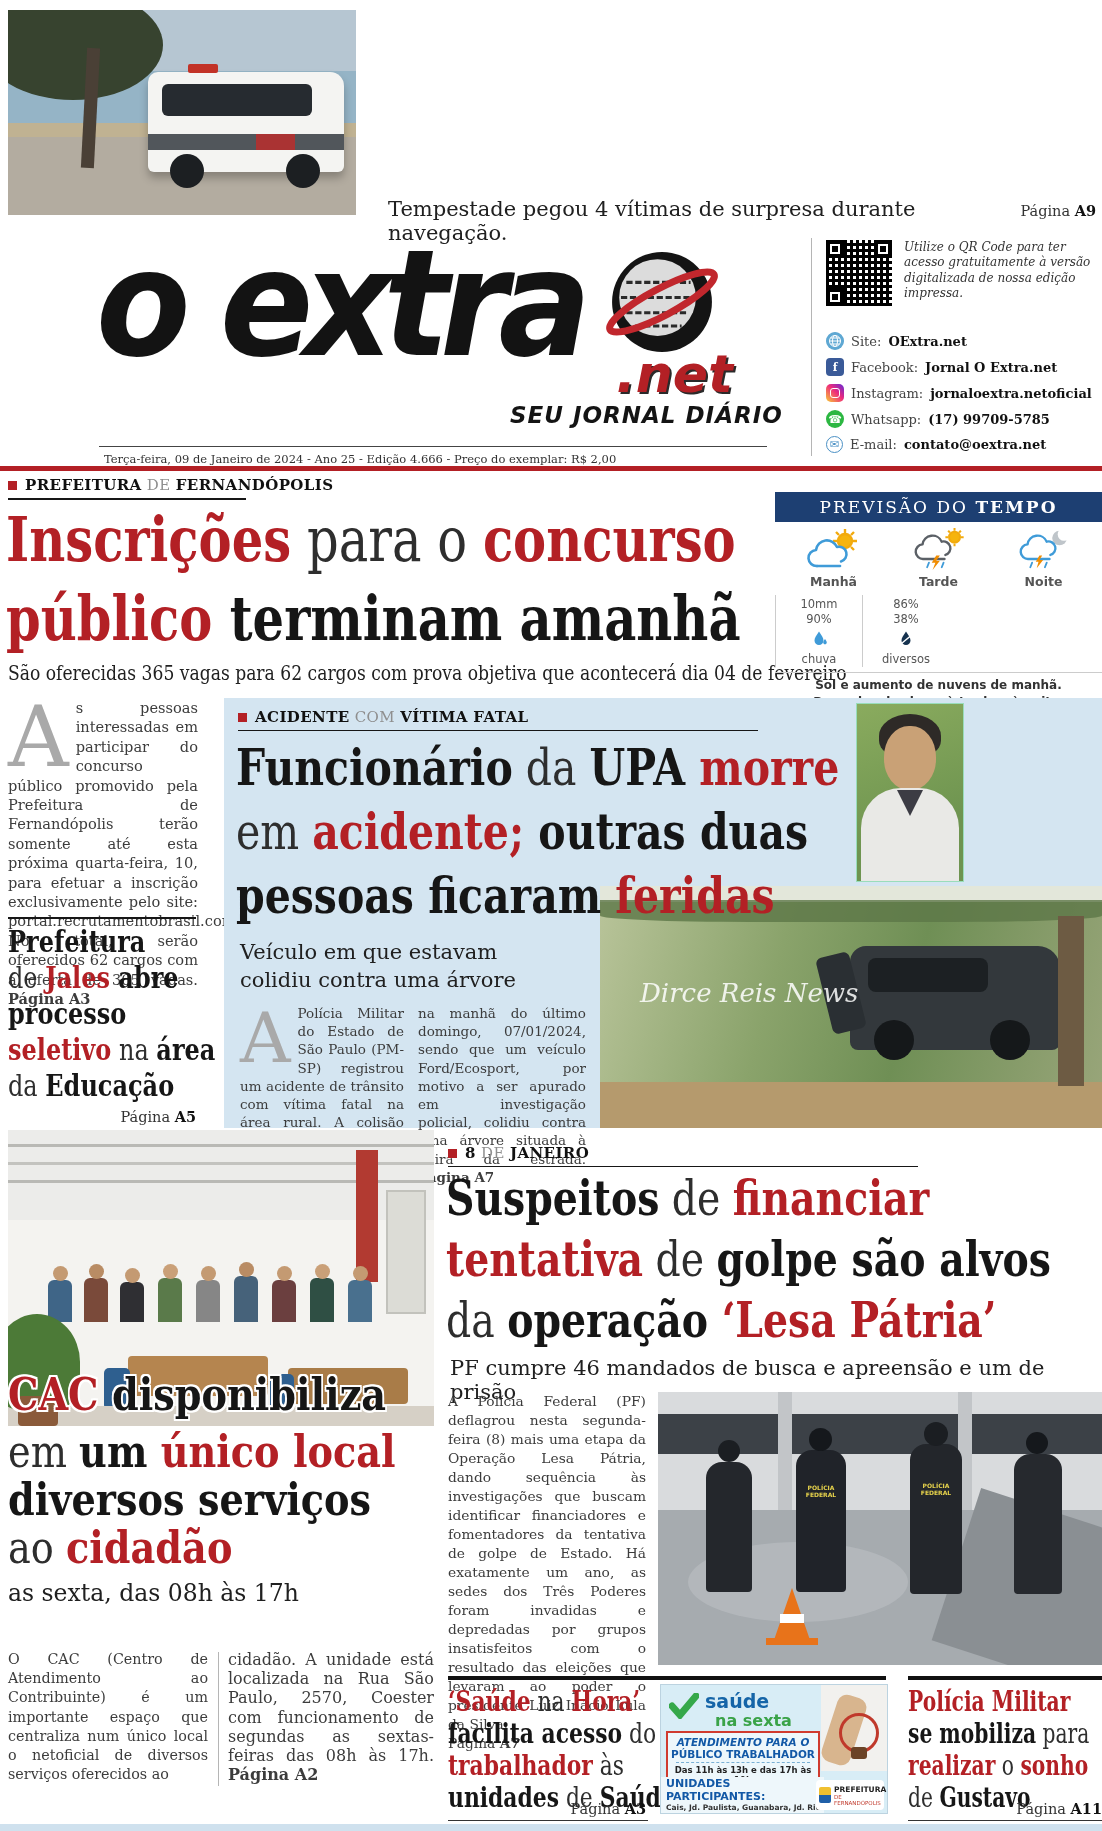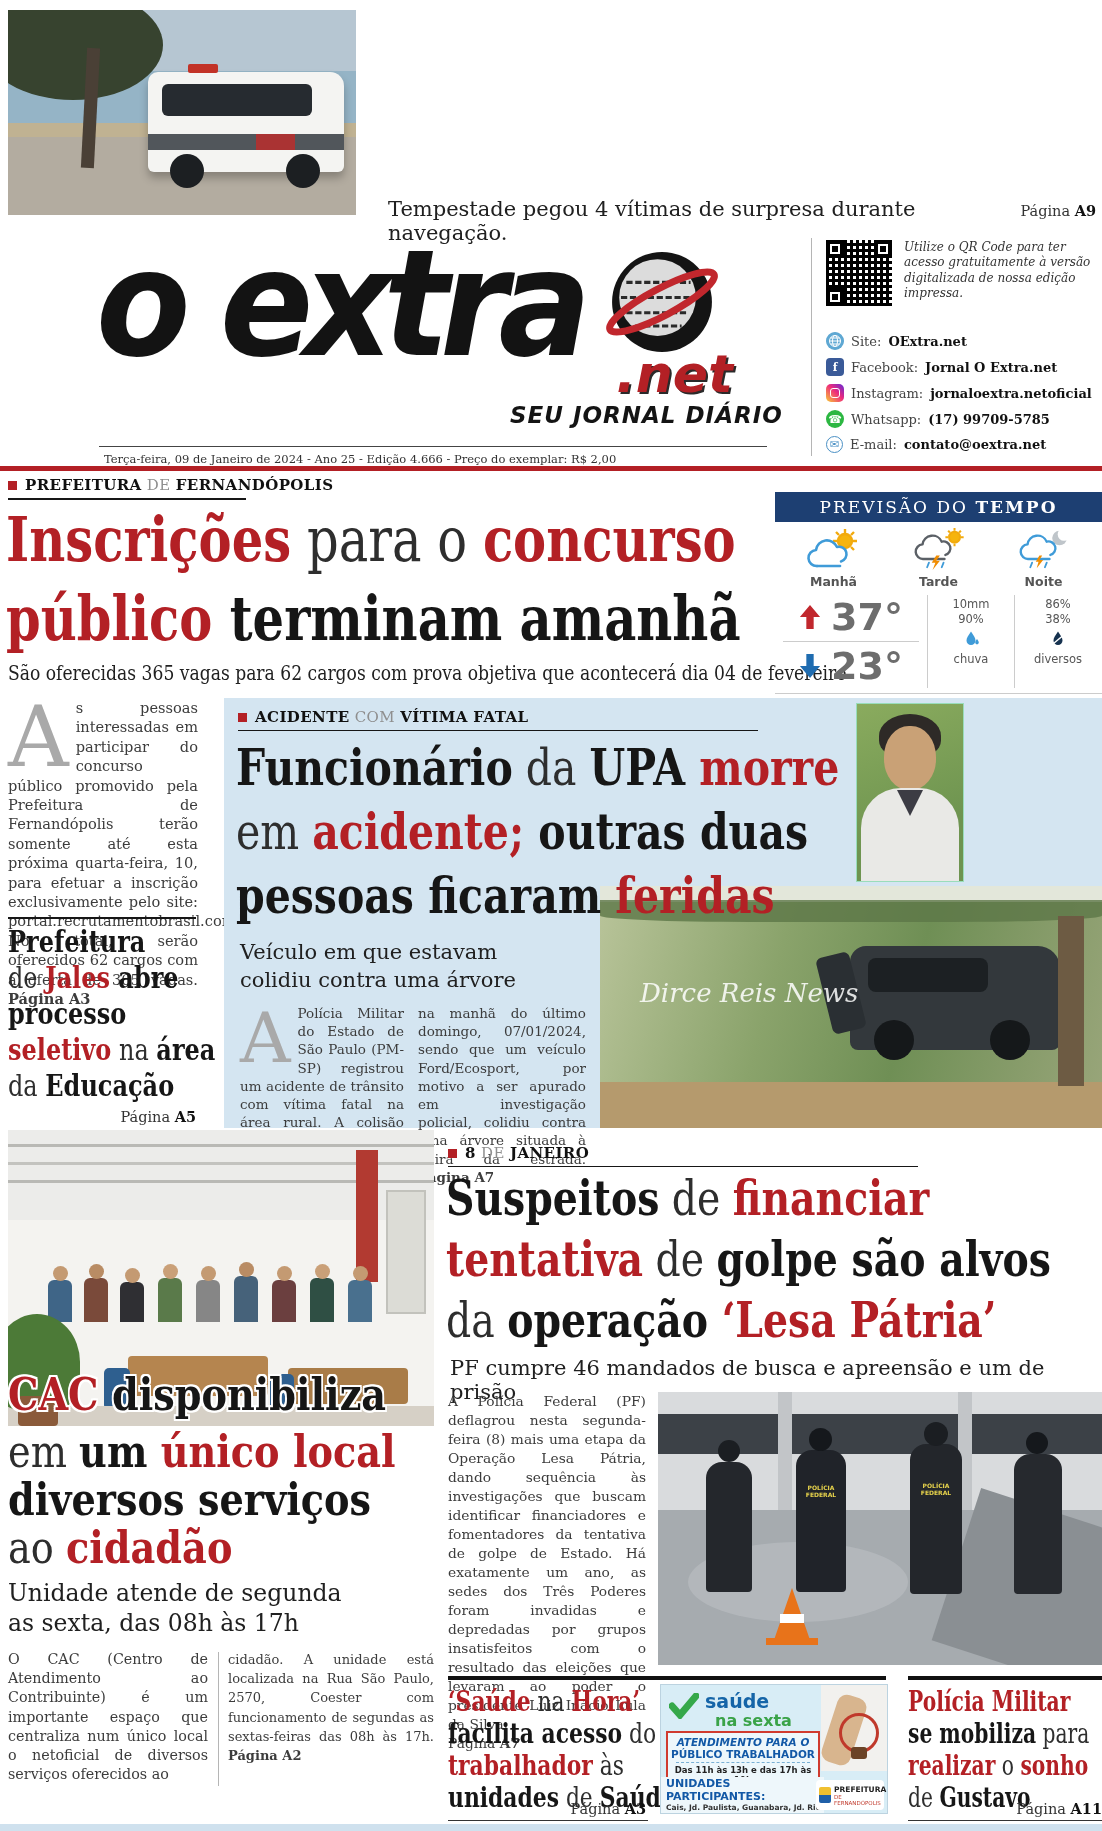--- a/index.html
+++ b/index.html
@@ -203,35 +203,20 @@
           <circle cx="46" cy="11" r="8" fill="#bfc5ca"></circle>
             <circle cx="51" cy="7" r="7" fill="#fff"></circle>
           <path d="M12 34a8 8 0 0 1-1-16 11 11 0 0 1 21-3 7.5 7.5 0 0 1 4 14.5M12 34h23" fill="#fff" stroke="#3f9bd8" stroke-width="2.6" stroke-linejoin="round" stroke-linecap="round"></path>
           <path d="M24 30l-4 7h3l-2 7 7-9h-4l3-5z" fill="#f08c00"></path>
           <path d="M16 38l-2 5M32 38l-2 5" stroke="#3f9bd8" stroke-width="2" stroke-linecap="round"></path>
         </svg>
         <div class="wx-period">Noite</div>
       </div>
     </div>
     <div style="display:flex;margin-top:6px;">
-      <div style="width:152px;">
-        <div style="display:flex;align-items:center;gap:10px;justify-content:center;">
-          <svg width="22" height="26" viewBox="0 0 24 28">
-              <path d="M12 1 23 14h-7v13H8V14H1Z" fill="#c1272d"></path>
-            </svg>
-          <span class="wx-num">37°</span>
-        </div>
-        <div style="height:1px;background:#ccc;margin:2px 8px;"></div>
-        <div style="display:flex;align-items:center;gap:10px;justify-content:center;">
-          <svg width="22" height="26" viewBox="0 0 24 28">
-              <path d="M12 27 1 14h7V1h8v13h7Z" fill="#1f6cb0"></path>
-            </svg>
-          <span class="wx-num">23°</span>
-        </div>
-      </div>
       <div style="width:86px;border-left:1px solid #ccc;padding-top:2px;">
         <div class="wx-small">
             <div>10mm</div>
             <div>90%</div>
           </div>
         <div style="text-align:center;margin-top:3px;">
           <svg width="18" height="18" viewBox="0 0 24 24">
               <path d="M12 2C8.5 7.5 6 10.5 6 14a6 6 0 0 0 12 0c0-3.5-2.5-6.5-6-12Z" fill="#3f9bd8"></path>
               <path d="M20 12c-1.4 2.2-2.4 3.4-2.4 4.8a2.4 2.4 0 0 0 4.8 0c0-1.4-1-2.6-2.4-4.8Z" fill="#3f9bd8"></path>
             </svg>
@@ -346,26 +331,25 @@
 
   <div class="abs" style="left:8px;top:1370px;font-size:45px;line-height:50px;z-index:4;">
     <div class="hline"><span class="cond" style="transform:scaleX(.85);"><span class="slab red halo">CAC</span><span class="slab halo"> disponibiliza</span></span></div>
   </div>
   <div class="abs" style="left:8px;top:1428px;font-size:45px;line-height:48px;">
     <div class="hline"><span class="cond" style="transform:scaleX(.85);"><span class="slab lt">em </span><span class="slab">um </span><span class="slab red">único local</span></span></div>
     <div class="hline"><span class="cond" style="transform:scaleX(.85);"><span class="slab">diversos serviços</span></span></div>
     <div class="hline"><span class="cond" style="transform:scaleX(.85);"><span class="slab lt">ao </span><span class="slab red">cidadão</span></span></div>
   </div>
   <div class="abs sub" style="left:8px;top:1578px;font-size:23.5px;line-height:30px;">
-    <div>Unidade atende de segunda</div>
       <div>as sexta, das 08h às 17h</div>
   </div>
   <div class="abs body-txt" style="left:8px;top:1650px;width:200px;font-size:14.3px;line-height:19.2px;">O CAC (Centro de Atendimento ao Contribuinte) é um importante espaço que centraliza num único local o netoficial de diversos serviços oferecidos ao</div>
   <div class="abs vline" style="left:218px;top:1652px;height:134px;"></div>
-  <div class="abs body-txt" style="left:228px;top:1650px;width:206px;font-size:13px;line-height:19.2px;">
+  <div class="abs body-txt" style="left:228px;top:1650px;width:206px;font-size:16px;line-height:19.2px;">
     <span>cidadão. A unidade está localizada na Rua São Paulo, 2570, Coester com funcionamento de segundas as sextas-feiras das 08h às 17h.</span> <b><span>Página</span> <span>A2</span></b>
   </div>
 
   <div class="abs kicker" style="left:448px;top:1144px;">
     <span class="ksq"></span><span>8</span><span class="kgray"> DE </span><span>JANEIRO</span>
   </div>
   <div class="abs rule" style="left:448px;top:1166px;width:470px;height:1px;"></div>
 
   <div class="abs" style="left:446px;top:1168px;font-size:48px;line-height:61px;">
     <div class="hline"><span class="cond" style="transform:scaleX(.82);"><span class="slab">Suspeitos</span><span class="slab lt"> de </span><span class="slab red">financiar</span></span></div>

